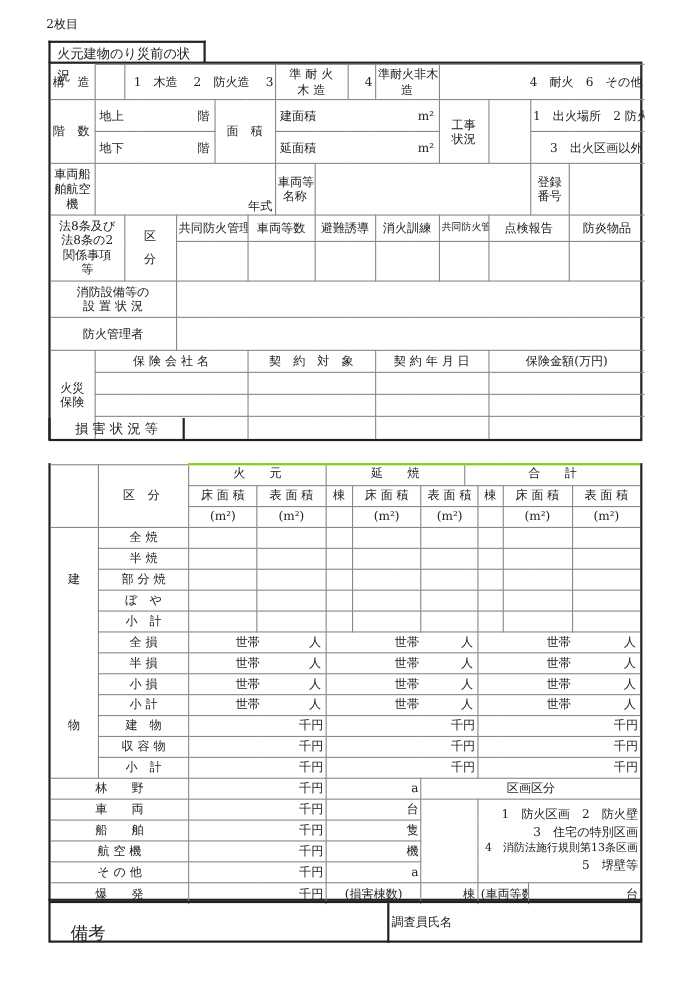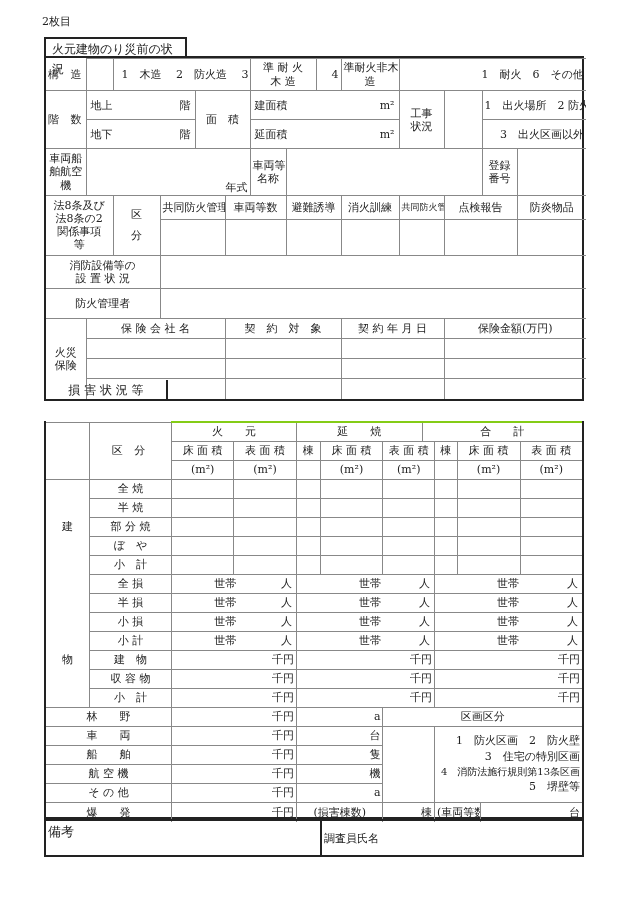--- a/index.html
+++ b/index.html
@@ -58,21 +58,21 @@
       <td colspan="5" class="l" style="padding-left:8px">1　木造　 2　防火造　 3</td>
       <td colspan="2">
             <div>準 耐 火</div>
             <div>木 造</div>
           </td>
       <td class="r">4</td>
       <td colspan="2">
             <div>準耐火非木</div>
             <div>造</div>
           </td>
-      <td colspan="6" class="l nb-r">1　耐火　6　その他</td>
+      <td colspan="6" class="l nb-r">4　耐火　6　その他</td>
     </tr>
 
     <tr style="height:29px">
       <td rowspan="2" class="nb-l sp">階 数</td>
       <td colspan="4">
             <div class="split">
               <span>地上</span>
               <span>階</span>
             </div>
           </td>
@@ -449,17 +449,17 @@
       <td colspan="3" class="nb-b">(損害棟数)</td>
       <td colspan="2" class="r nb-b">棟</td>
       <td colspan="2" class="nb-b">(車両等数)</td>
       <td colspan="2" class="r nb-b nb-r">台</td>
     </tr>
   </tbody>
     </table>
 </div>
 
 <div class="abs box" style="left:44px;top:819px;width:540px;height:38px;display:flex;">
-  <div style="width:270px;border-right:2px solid #222;padding:2px;font-size:13px;"><span>備考</span></div>
+  <div style="width:270px;border-right:2px solid #222;padding:18px;font-size:16px;"><span>備考</span></div>
   <div style="flex:1;padding:2px;display:flex;align-items:center;font-size:11px;">
       <span>調査員氏名</span>
     </div>
 </div>
 
 </body></html>

